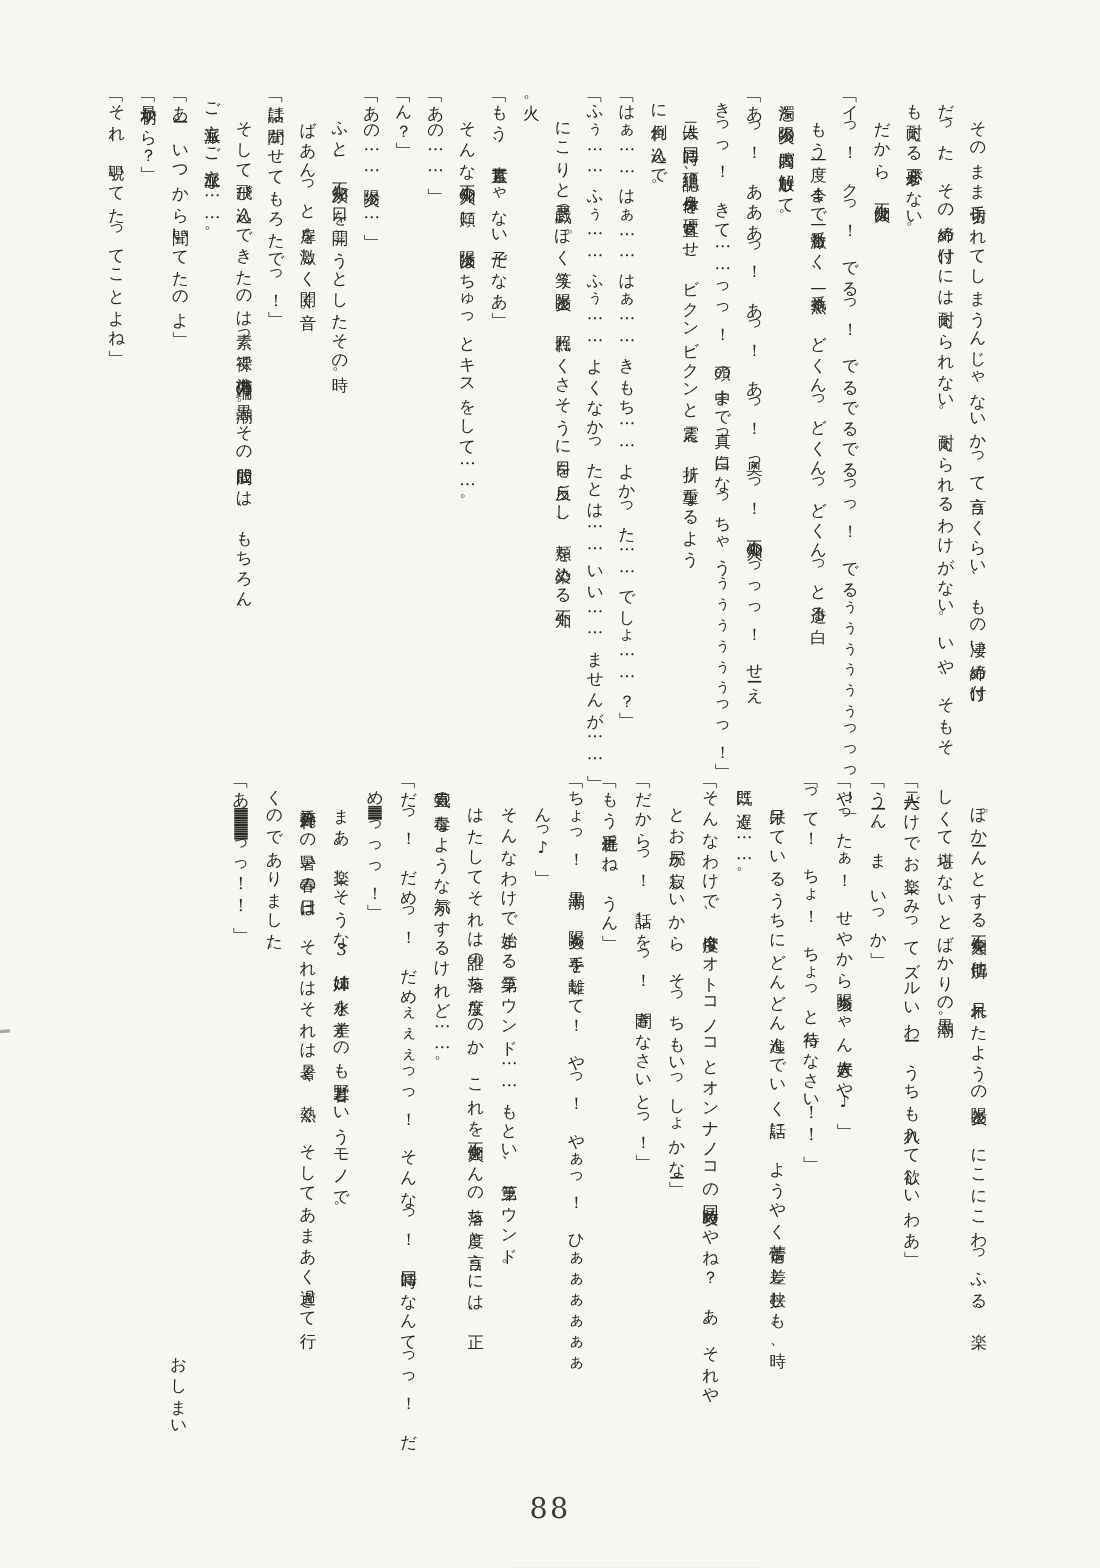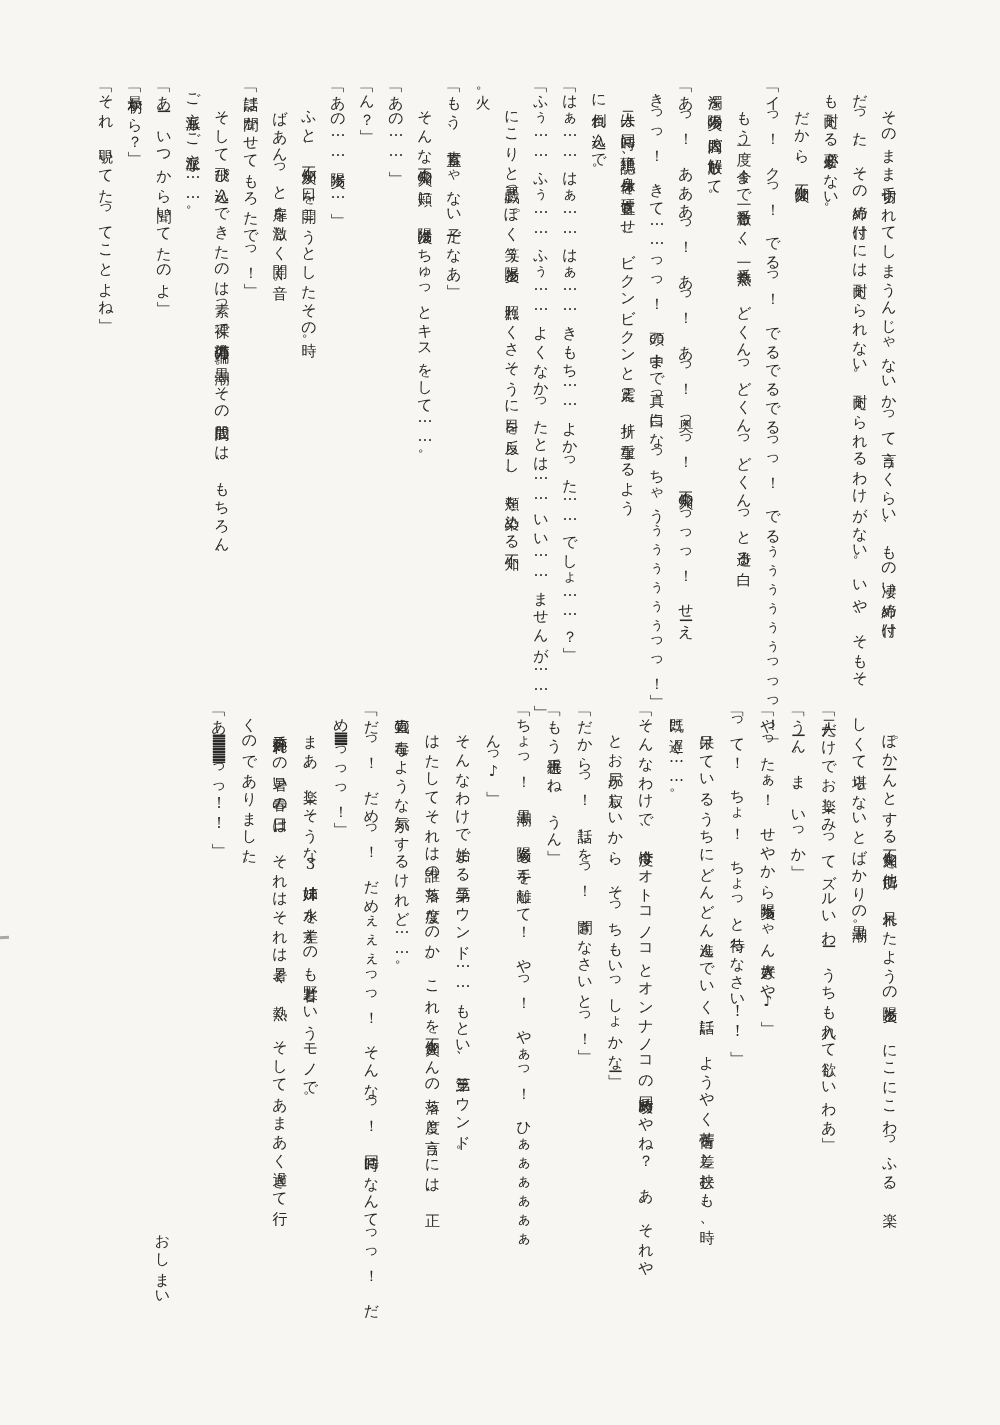--- a/index.html
+++ b/index.html
@@ -110,15 +110,16 @@
       <p class="col">直気の毒なような気がするけれど……。</p>
       <p class="col">「だっ！　だめっ！　だめぇぇぇっっ！　そんなっ！　同時になんてっっ！　だ</p>
       <p class="col">めーーーーーーーーっっっ！」</p>
       <p class="col indent">まあ、楽しそうな3姉妹に水を差すのも野暮というモノで。</p>
       <p class="col indent">季節外れの暑い春の日は、それはそれは暑く、熱く、そしてあまあく過ぎて行</p>
       <p class="col">くのでありました。</p>
       <p class="col">「あーーーーーーーーーーーーーーーーーーっっ!!」</p>
       <p class="col ending">おしまい</p>
     </div>
 
+  <div class="page-number">88</div>
 
   <div class="scan-artifact"></div>
 </div>
 
 </body></html>

